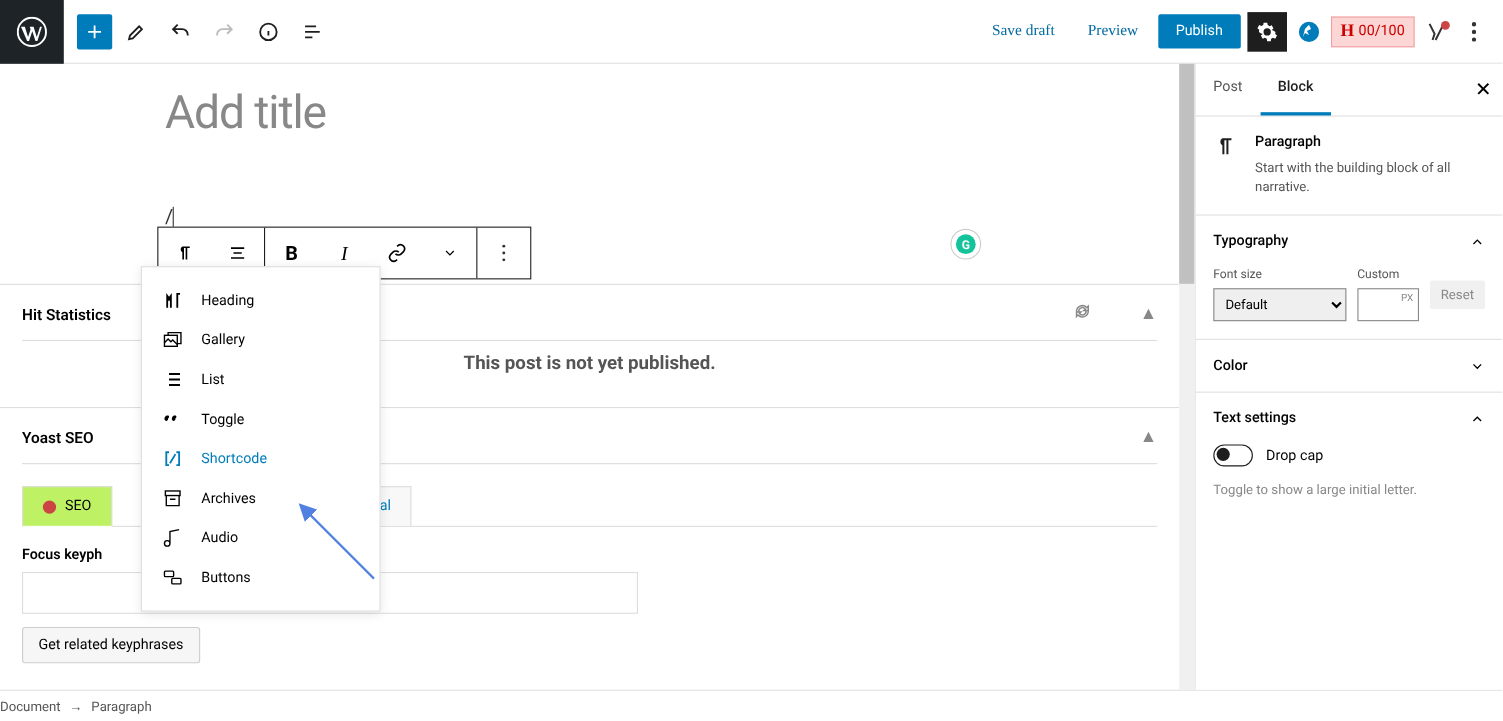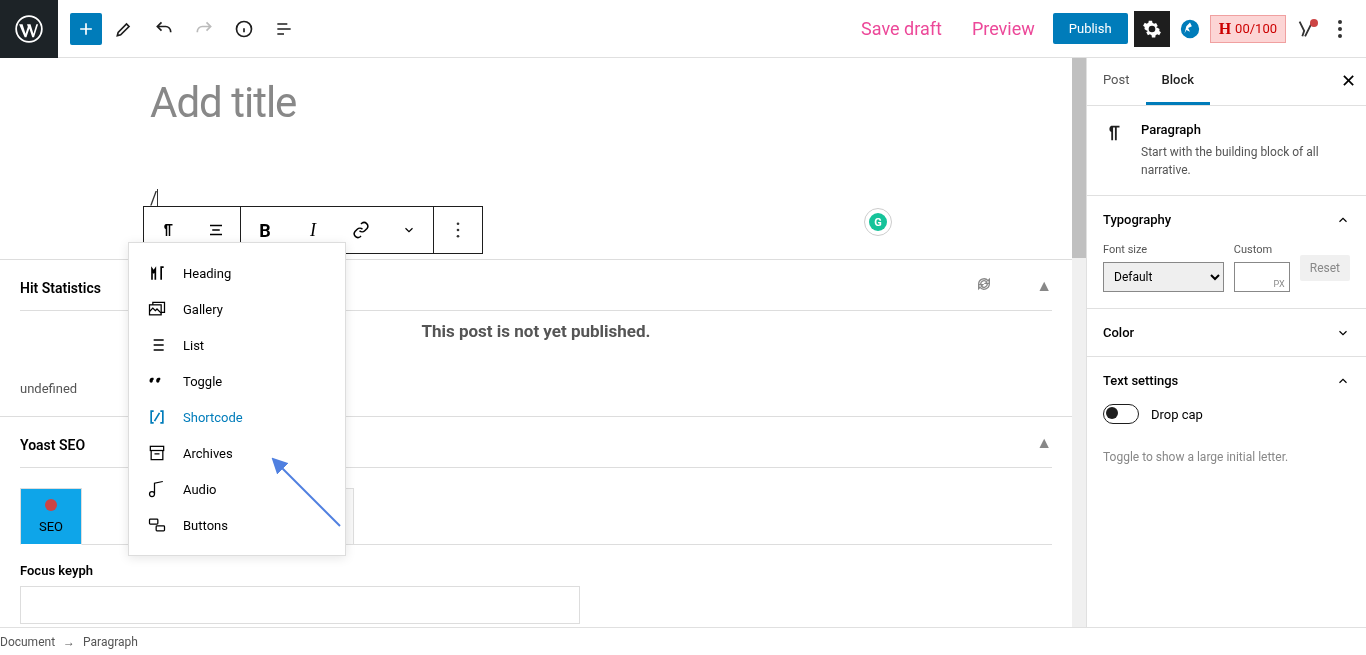--- a/index.html
+++ b/index.html
@@ -5,21 +5,21 @@
 * { margin: 0; padding: 0; box-sizing: border-box; font-family: -apple-system, BlinkMacSystemFont, "Segoe UI", Roboto, sans-serif; }
 body { background: #fff; width: 1366px; height: 655px; overflow: hidden; position: relative; }
 .topbar { height: 58px; display: flex; align-items: center; border-bottom: 1px solid #e0e0e0; }
 .wp-logo { width: 58px; height: 58px; background: #1d2327; display: flex; align-items: center; justify-content: center; color: #fff; }
 .wp-logo svg { width: 28px; height: 28px; }
 .top-left { display: flex; align-items: center; padding-left: 12px; gap: 4px; }
 .add-btn { width: 32px; height: 32px; background: #007cba; color: #fff; display: flex; align-items: center; justify-content: center; border-radius: 2px; font-size: 22px; cursor: pointer; }
 .icon-btn { width: 36px; height: 36px; display: flex; align-items: center; justify-content: center; cursor: pointer; color: #1e1e1e; }
 .icon-btn.disabled { color: #bbb; }
 .top-right { margin-left: auto; display: flex; align-items: center; gap: 6px; padding-right: 12px; }
-.link-btn { color: #ec4899; font-size: 18px; padding: 8px 12px; cursor: pointer; }
+.link-btn { color: #0369a1; font-size: 14px; padding: 8px 12px; cursor: pointer; font-family: Liberation Serif, serif; }
 .publish-btn { background: #007cba; color: #fff; padding: 8px 16px; font-size: 13px; border-radius: 2px; cursor: pointer; }
 .settings-btn { width: 36px; height: 36px; background: #1e1e1e; display: flex; align-items: center; justify-content: center; cursor: pointer; }
 .cookie-btn { width: 28px; height: 28px; display: flex; align-items: center; justify-content: center; color: #007cba; cursor: pointer; }
 .heading-score { background: #fcd5d5; border: 1px solid #f0a0a0; padding: 4px 8px; display: flex; align-items: center; gap: 4px; font-size: 13px; cursor: pointer; }
 .heading-score .h-icon { color: #cc0000; font-weight: bold; font-family: serif; font-size: 16px; }
 .heading-score-text { color: #cc0000; }
 .yoast-btn { width: 28px; height: 28px; display: flex; align-items: center; justify-content: center; cursor: pointer; position: relative; }
 .yoast-dot { width: 8px; height: 8px; background: #cc4444; border-radius: 50%; position: absolute; top: 4px; right: 2px; }
 .more-btn { width: 28px; height: 36px; display: flex; align-items: center; justify-content: center; cursor: pointer; }
 .main-area { display: flex; height: calc(100% - 58px - 28px); }
@@ -39,21 +39,21 @@
 .popover-item .picon { width: 20px; height: 20px; display: flex; align-items: center; justify-content: center; }
 .arrow { position: absolute; top: 456px; left: 270px; z-index: 101; pointer-events: none; }
 .meta-box { border-top: 1px solid #ddd; padding: 16px 20px 0; margin-top: 0; }
 .meta-title { font-size: 14px; font-weight: 600; padding: 4px 0 14px; }
 .meta-content { font-size: 17px; color: #555; text-align: center; padding: 10px 0 30px; font-weight: bold; }
 .meta-collapse { position: absolute; right: 20px; cursor: pointer; color: #888; }
 .refresh-icon { position: absolute; right: 80px; cursor: pointer; color: #888; }
 .undefined-text { font-size: 13px; color: #555; padding: 10px 0 20px; }
 .yoast-tabs { display: flex; border-bottom: 1px solid #ddd; margin-top: 8px; }
 .yoast-tab { padding: 10px 18px; font-size: 13px; display: flex; align-items: center; gap: 8px; border: 1px solid #ddd; border-bottom: none; margin-right: -1px; cursor: pointer; background: #f8f8f8; }
-.yoast-tab.active { background: #0ea5e9; border-bottom: 1px solid #fff; margin-bottom: -1px; flex-direction: column; }
+.yoast-tab.active { background: #bef264; border-bottom: 1px solid #fff; margin-bottom: -1px; }
 .yoast-tab.link { color: #007cba; }
 .yoast-dot-tab { width: 12px; height: 12px; background: #cc4444; border-radius: 50%; }
 .focus-section { padding: 18px 0 0; }
 .focus-label { font-size: 13px; font-weight: 600; padding-bottom: 8px; }
 .focus-input { width: 560px; height: 38px; border: 1px solid #ddd; padding: 6px; }
 .related-btn { margin-top: 12px; padding: 8px 14px; border: 1px solid #ccc; border-radius: 3px; font-size: 13px; background: #f6f6f6; cursor: pointer; }
 .sidebar { width: 280px; border-left: 1px solid #e0e0e0; background: #fff; position: relative; }
 .sidebar-tabs { display: flex; border-bottom: 1px solid #e0e0e0; position: relative; height: 48px; }
 .sidebar-tab { padding: 14px 16px; font-size: 13px; cursor: pointer; color: #555; }
 .sidebar-tab.active { color: #1e1e1e; font-weight: 500; border-bottom: 3px solid #007cba; }
@@ -62,23 +62,23 @@
 .block-info-text h3 { font-size: 13px; font-weight: 500; margin-bottom: 6px; }
 .block-info-text p { font-size: 12px; color: #555; line-height: 1.5; }
 .panel-section { border-top: 1px solid #e0e0e0; padding: 16px; }
 .panel-header { display: flex; justify-content: space-between; align-items: center; font-size: 13px; font-weight: 500; cursor: pointer; }
 .panel-body { padding-top: 16px; }
 .font-row { display: flex; gap: 10px; align-items: center; }
 .font-label { font-size: 11px; color: #555; margin-bottom: 6px; }
 .font-select { flex: 1; }
 .font-select select { width: 100%; padding: 6px; border: 1px solid #888; font-size: 12px; }
 .custom-input { width: 56px; height: 30px; border: 1px solid #888; position: relative; }
-.custom-input .px { position: absolute; right: 4px; top: 16px; font-size: 9px; color: #888; }
+.custom-input .px { position: absolute; right: 4px; top: 4px; font-size: 9px; color: #888; }
 .reset-btn { padding: 6px 10px; background: #f0f0f0; font-size: 12px; color: #888; cursor: pointer; border-radius: 2px; }
-.toggle-row { display: flex; align-items: center; gap: 12px; margin-bottom: 26px; }
+.toggle-row { display: flex; align-items: center; gap: 12px; margin-bottom: 14px; }
 .toggle { width: 36px; height: 20px; border: 1.5px solid #1e1e1e; border-radius: 10px; position: relative; cursor: pointer; }
 .toggle::after { content: ""; width: 12px; height: 12px; background: #1e1e1e; border-radius: 50%; position: absolute; left: 2px; top: 2px; }
 .toggle-label { font-size: 13px; }
 .toggle-desc { font-size: 12px; color: #888; }
 .breadcrumb { height: 28px; border-top: 1px solid #e0e0e0; display: flex; align-items: center; padding: 0 0; font-size: 12px; color: #555; gap: 8px; }
 .grammarly { position: absolute; top: 150px; right: 180px; width: 28px; height: 28px; border-radius: 50%; border: 1px solid #ccc; display: flex; align-items: center; justify-content: center; background: #fff; }
 .grammarly-inner { width: 18px; height: 18px; border-radius: 50%; background: #15c39a; color: #fff; display: flex; align-items: center; justify-content: center; font-size: 11px; font-weight: bold; }
 .scrollbar-track { width: 14px; background: #f0f0f0; }
 .scrollbar-thumb { width: 14px; background: #c0c0c0; height: 200px; }
 svg { display: block; }
@@ -214,21 +214,20 @@
         <div class="meta-title">Hit Statistics</div>
         <span class="refresh-icon" style="top:16px">
           <svg width="16" height="16" viewBox="0 0 24 24" fill="none" stroke="currentColor" stroke-width="2">
               <path d="M4 12a8 8 0 0114-5l2-2v6h-6l2-2a5 5 0 00-9 3M20 12a8 8 0 01-14 5l-2 2v-6h6l-2 2a5 5 0 009-3"></path>
             </svg>
         </span>
         <span class="meta-collapse" style="top:16px">▲</span>
         <div style="border-top:1px solid #ddd">
           <div class="meta-content">This post is not yet published.</div>
         </div>
-        <div class="undefined-text">undefined</div>
       </div>
 
       <div class="meta-box" style="position:relative">
         <div class="meta-title">Yoast SEO</div>
         <span class="meta-collapse" style="top:16px">▲</span>
         <div style="border-top:1px solid #ddd;padding-top:12px">
           <div class="yoast-tabs">
             <div class="yoast-tab active">
               <span class="yoast-dot-tab"></span>
               <span>SEO</span>

